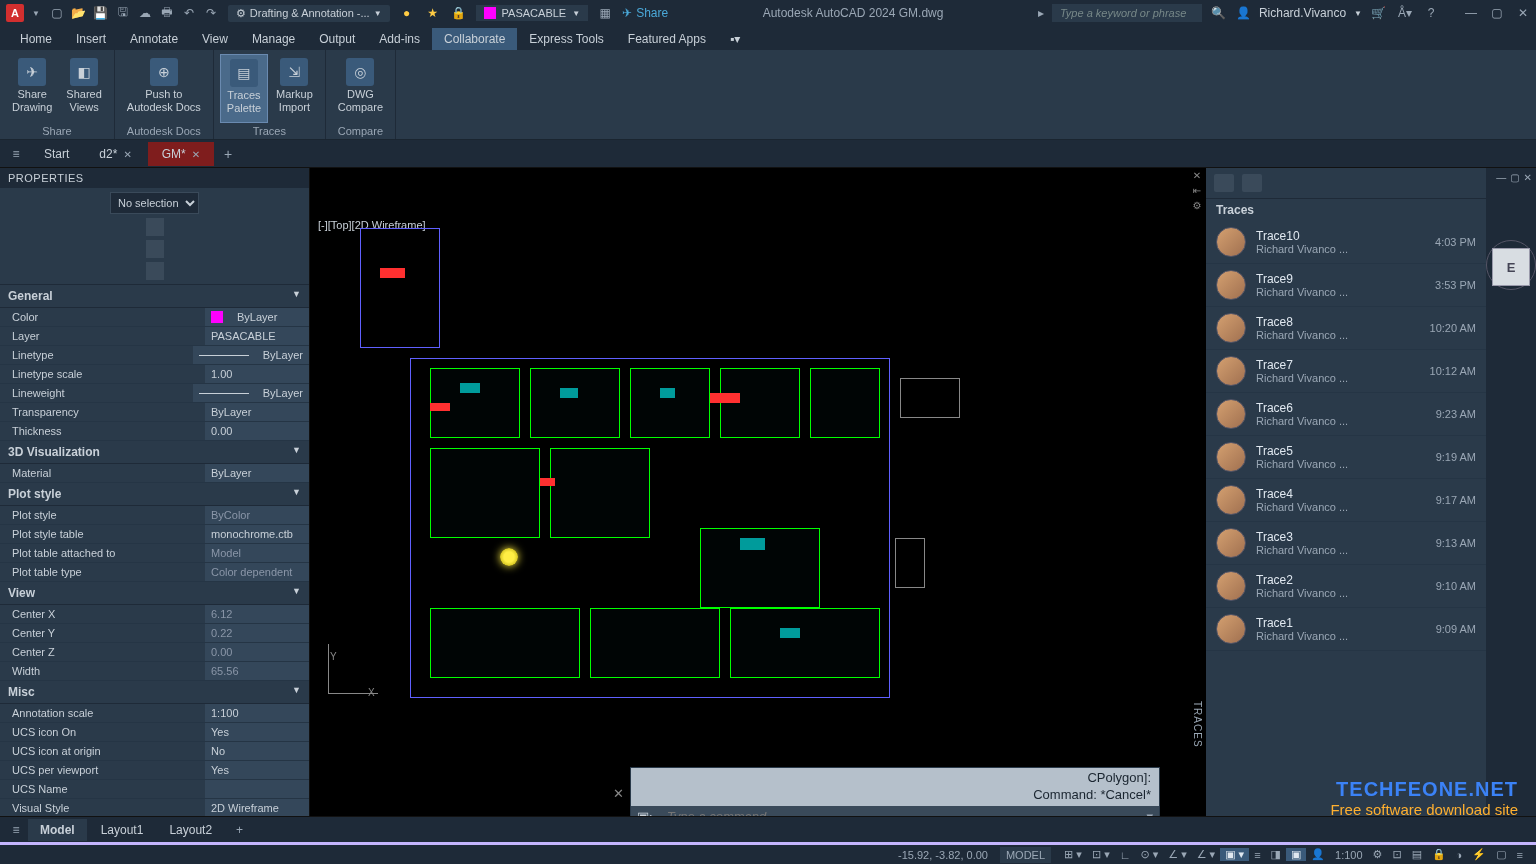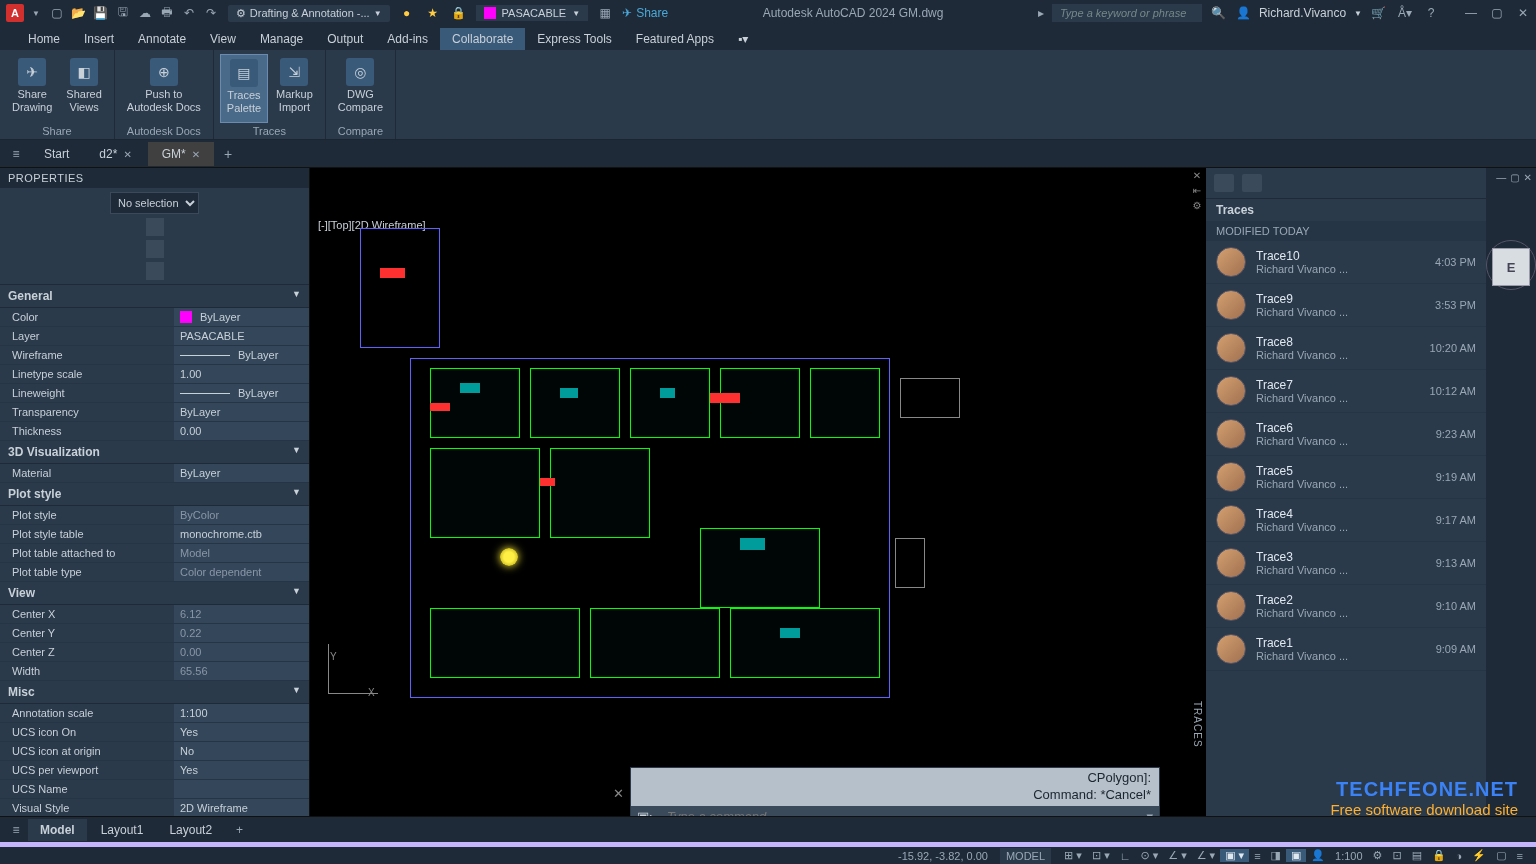--- a/index.html
+++ b/index.html
@@ -14,55 +14,55 @@
 .titlebar .layer-pill { background: #2a3a4a; padding: 2px 8px; display: flex; align-items: center; gap: 6px; font-size: 11px; }
 .titlebar .layer-sw { width: 12px; height: 12px; background: #ff00ff; }
 .titlebar .share-link { display: flex; align-items: center; gap: 4px; color: #4aa8d8; }
 .titlebar .center { flex: 1; text-align: center; font-size: 12px; color: #9aa7b5; }
 .titlebar .search { background: #2a3a4a; padding: 3px 8px; width: 150px; font-style: italic; color: #788; font-size: 11px; }
 .titlebar .right { display: flex; gap: 8px; align-items: center; }
 .titlebar .win-controls { display: flex; gap: 12px; margin-left: 16px; }
 .titlebar .win-btn { width: 14px; color: #9aa7b5; text-align: center; }
 
 
-.ribbon-tabs { height: 24px; background: #1e2a38; display: flex; padding-left: 16px; gap: 0; align-items: flex-end; }
+.ribbon-tabs { height: 24px; background: #1e2a38; display: flex; padding-left: 8px; gap: 0; align-items: flex-end; }
 .ribbon-tab { padding: 4px 12px; font-size: 12px; color: #c8d0d8; cursor: pointer; }
 .ribbon-tab.active { background: #3a5a7a; }
 
 
 .ribbon-panel { height: 90px; background: #2a3a4a; display: flex; border-bottom: 1px solid #1a2530; }
 .ribbon-group { display: flex; flex-direction: column; border-right: 1px solid #1e2a38; padding: 4px 6px 2px; }
 .ribbon-group .buttons { display: flex; flex: 1; gap: 2px; }
 .ribbon-btn { display: flex; flex-direction: column; align-items: center; justify-content: flex-start; padding: 4px 6px; gap: 2px; cursor: pointer; font-size: 11px; text-align: center; line-height: 1.2; }
 .ribbon-btn.active { background: #4a6a8a; border: 1px solid #6a8ab0; }
 .ribbon-btn .ricon { width: 28px; height: 28px; background: #3a5a7a; border-radius: 3px; display: flex; align-items: center; justify-content: center; font-size: 14px; }
 .ribbon-group .label { text-align: center; font-size: 11px; color: #9aa7b5; padding-top: 2px; }
 
 
 .doc-tabs { height: 28px; background: #1e2a38; display: flex; align-items: center; padding-left: 4px; gap: 2px; border-bottom: 1px solid #111; }
 .doc-tabs .menu-ico { width: 24px; text-align: center; color: #9aa7b5; }
 .doc-tab { padding: 5px 14px; font-size: 12px; color: #c8d0d8; cursor: pointer; position: relative; }
-.doc-tab.active { background: #404040; }
+.doc-tab.active { background: #7f1d1d; }
 .doc-tab .close { margin-left: 6px; color: #9aa7b5; font-size: 10px; }
 .doc-tabs .add { width: 24px; text-align: center; color: #9aa7b5; font-size: 14px; }
 
 
 .main { position: absolute; top: 168px; bottom: 36px; left: 0; right: 0; display: flex; }
 
 
 .props-panel { width: 310px; background: #2a3a4a; display: flex; flex-direction: column; border-right: 1px solid #111; }
 .props-title { background: #1e2a38; padding: 4px 8px; font-size: 11px; letter-spacing: 0.5px; }
 .props-sel { display: flex; align-items: center; padding: 4px 6px; gap: 4px; border-bottom: 1px solid #1e2a38; flex-direction: column; }
 .props-sel select { flex: 1; background: #1e2a38; border: 1px solid #3a4a5a; color: #c8d0d8; padding: 3px; font-size: 11px; }
 .props-sel .pbtn { width: 18px; height: 18px; background: #3a4a5a; }
 .props-body { flex: 1; overflow-y: auto; }
 .prop-cat { background: #2a3a4a; padding: 4px 8px; font-weight: bold; font-size: 12px; display: flex; justify-content: space-between; border-bottom: 1px solid #1e2a38; }
 .prop-row { display: flex; border-bottom: 1px solid #253545; font-size: 11px; }
 .prop-row .k { width: 174px; padding: 3px 12px; color: #c8d0d8; }
-.prop-row .v { flex: 1; padding: 3px 6px; background: #34475a; color: #c8d0d8; display: flex; align-items: center; gap: 8px; }
+.prop-row .v { flex: 1; padding: 3px 6px; background: #34475a; color: #c8d0d8; display: flex; align-items: center; gap: 14px; margin-left: 31px; }
 .prop-row .v.dim { color: #8a96a8; }
 .swatch { width: 12px; height: 12px; }
 .line-sample { width: 50px; height: 1px; background: #c8d0d8; }
 
 
 .canvas-wrap { flex: 1; position: relative; background: #000; overflow: hidden; }
 .vp-label { position: absolute; top: 4px; left: 4px; color: #c8d0d8; font-size: 11px; background: rgba(0,0,0,0.3); padding: 2px 4px; margin-top: 45px; }
 .floorplan { position: absolute; top: 60px; left: 50px; width: 540px; height: 460px; }
 .fp-outline { position: absolute; border: 1px solid #6060ff; }
 .fp-room { position: absolute; border: 1px solid #00ff00; background: rgba(0,255,255,0.02); }
@@ -108,21 +108,21 @@
 .right-gutter .mini-ctrl span { font-size: 10px; color: #9aa7b5; cursor: pointer; }
 
 
 .bottombar { position: absolute; bottom: 22px; left: 0; right: 0; height: 26px; background: #1e2a38; display: flex; align-items: center; padding: 0 6px; gap: 2px; border-top: 1px solid #111; }
 .bottombar .menu-ico { width: 20px; text-align: center; color: #9aa7b5; }
 .layout-tab { padding: 4px 12px; font-size: 12px; color: #c8d0d8; cursor: pointer; }
 .layout-tab.active { background: #2a3a4a; font-weight: bold; }
 .bottombar .add { padding: 4px 10px; color: #9aa7b5; }
 
 
-.statusbar { position: absolute; bottom: 0; left: 0; right: 0; height: 22px; background: #1e2a38; display: flex; align-items: center; padding: 0 8px; font-size: 11px; color: #9aa7b5; border-top: 5px solid #c4b5fd; }
+.statusbar { position: absolute; bottom: 0; left: 0; right: 0; height: 22px; background: #1e2a38; display: flex; align-items: center; padding: 0 8px; font-size: 11px; color: #9aa7b5; border-top: 3px solid #c4b5fd; }
 .statusbar .flex { flex: 1; }
 .statusbar .coords { margin-right: 12px; }
 .statusbar .sbtn { padding: 0 5px; cursor: pointer; }
 .statusbar .sbtn.active { background: #3a5a7a; color: #e0e8f0; }
 .statusbar .mode { background: #2a3a4a; padding: 2px 6px; margin-right: 8px; }
 
 
 .watermark { position: absolute; right: 18px; bottom: 46px; text-align: right; pointer-events: none; }
 .watermark .l1 { font-size: 20px; font-weight: bold; color: #3b82f6; letter-spacing: 1px; }
 .watermark .l2 { font-size: 15px; color: #ffb030; }
@@ -281,21 +281,21 @@
             <span>ByLayer</span>
           </div>
         </div>
         <div class="prop-row">
           <div class="k">Layer</div>
           <div class="v ">
             <span>PASACABLE</span>
           </div>
         </div>
         <div class="prop-row">
-          <div class="k">Wireframe</div>
+          <div class="k">Linetype</div>
           <div class="v ">
             <span class="line-sample"></span>
             <span>ByLayer</span>
           </div>
         </div>
         <div class="prop-row">
           <div class="k">Linetype scale</div>
           <div class="v ">
             <span>1.00</span>
           </div>
@@ -484,21 +484,20 @@
       <span>✕</span>
       <span>⇤</span>
       <span>⚙</span>
     </div>
     <div class="traces-vert">TRACES</div>
     <div class="traces-head">
       <div class="ticon"></div>
       <div class="ticon"></div>
     </div>
     <div class="traces-title">Traces</div>
-    <div class="traces-sub">MODIFIED TODAY</div>
     <div class="traces-list" id="traces-list">
         <div class="trace-item">
     <div class="avatar"></div>
     <div class="info">
       <div class="tname">Trace10</div>
       <div class="tauthor">Richard Vivanco ...</div>
     </div>
     <div class="ttime">4:03 PM</div>
         </div>
         <div class="trace-item">

